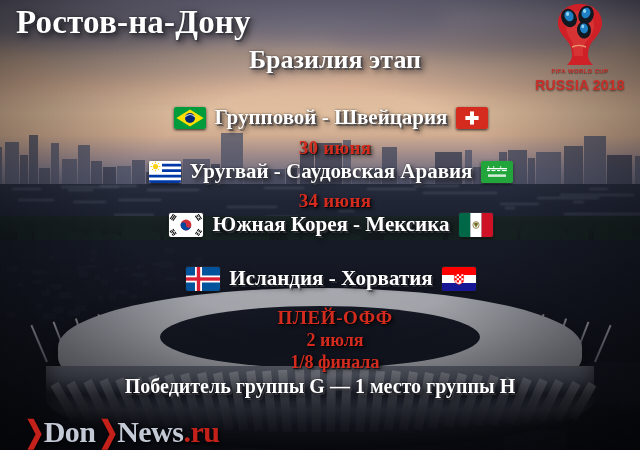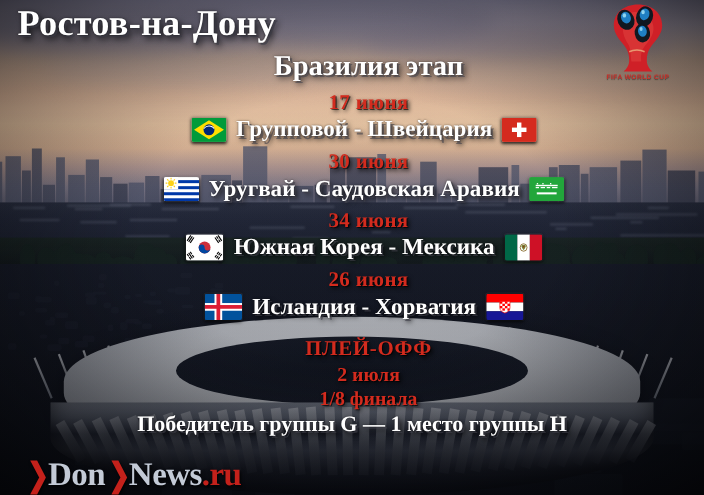--- a/index.html
+++ b/index.html
@@ -584,21 +584,20 @@
 
   <div class="cooltint"></div>
   <div class="vignette"></div>
 
   <div class="content">
 
     <div class="title-city">Ростов-на-Дону</div>
 
     <div class="stage-title">Бразилия этап</div>
 
-    <div class="date" style="top:83px;">17 июня</div>
     <div class="match" style="top:105px;">
       <span class="flag">
         <svg width="32" height="22" viewBox="0 0 32 22">
           <rect width="32" height="22" fill="#009b3a"></rect>
           <polygon points="16,2.4 29.6,11 16,19.6 2.4,11" fill="#fedf00"></polygon>
           <circle cx="16" cy="11" r="5" fill="#002776"></circle>
           <path d="M11.2 9.4 A6.4 6.4 0 0 1 20.8 9.2 L20.6 10.4 A5.6 5.6 0 0 0 11.3 10.6 Z" fill="#ffffff"></path>
         </svg>
       </span>
       <span class="match-text">Групповой - Швейцария</span>
@@ -702,21 +701,20 @@
           <g transform="translate(17,12)">
             <ellipse rx="3.1" ry="3.4" fill="none" stroke="#8a6d2f" stroke-width="0.8"></ellipse>
             <path d="M-2.2,-1.6 Q0,-3.4 2.2,-1.6 Q1.4,1.2 0,2.4 Q-1.4,1.2 -2.2,-1.6 Z" fill="#6b8f3a"></path>
             <path d="M-1.2,-1.4 Q0,-2.6 1.4,-1.2 Q0.6,0.6 -0.2,1.4 Z" fill="#9c6a2e"></path>
             <circle cx="0" cy="-0.8" r="0.9" fill="#7a4a1e"></circle>
           </g>
         </svg>
       </span>
     </div>
 
-    <div class="date" style="top:244px;">26 июня</div>
     <div class="match" style="top:266px;">
       <span class="flag big">
         <svg width="34" height="24" viewBox="0 0 34 24">
           <rect width="34" height="24" fill="#02529c"></rect>
           <rect x="9" y="0" width="7" height="24" fill="#ffffff"></rect>
           <rect x="0" y="8.5" width="34" height="7" fill="#ffffff"></rect>
           <rect x="10.8" y="0" width="3.4" height="24" fill="#dc1e35"></rect>
           <rect x="0" y="10.3" width="34" height="3.4" fill="#dc1e35"></rect>
         </svg>
       </span>
@@ -759,20 +757,21 @@
           <ellipse cx="6" cy="-20" rx="7.6" ry="9.4" transform="rotate(18 6 -20)" fill="#111820"></ellipse>
           <ellipse cx="6" cy="-22" rx="4.4" ry="5.4" transform="rotate(18 6 -22)" fill="#1f7fc4"></ellipse>
           <ellipse cx="4.6" cy="-24" rx="1.6" ry="2" fill="#8fd4f0"></ellipse>
           <ellipse cx="4" cy="-5" rx="7" ry="8.6" transform="rotate(-8 4 -5)" fill="#111820"></ellipse>
           <ellipse cx="4" cy="-6.6" rx="4" ry="5" transform="rotate(-8 4 -6.6)" fill="#1f7fc4"></ellipse>
           <ellipse cx="2.8" cy="-8.6" rx="1.4" ry="1.8" fill="#8fd4f0"></ellipse>
           <path d="M-8,12 C-4,10 2,10 6,12" stroke="#f0c38a" stroke-width="1.4" fill="none" opacity=".7"></path>
         </g>
       </svg>
       <div class="fifa-wordmark">FIFA WORLD CUP</div>
+      <div class="fifa-russia">RUSSIA 2018</div>
     </div>
 
     <div class="logo">
       <span class="swoosh">❯</span>
       <span class="lt">Don</span>
       <span class="swoosh">❯</span>
       <span class="lt">News</span>
       <span class="ru">.ru</span>
     </div>
 

